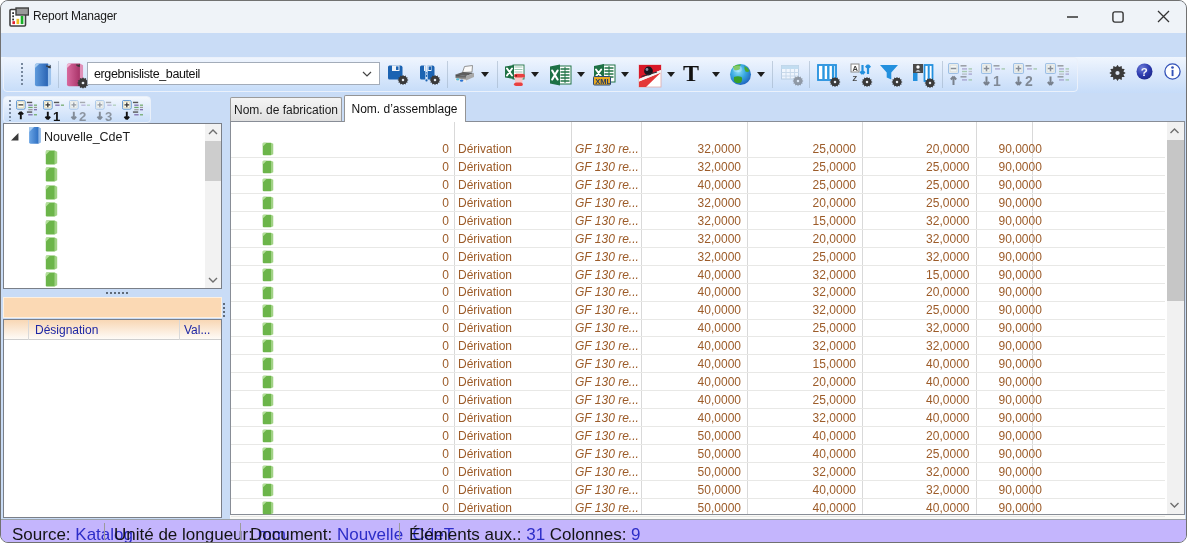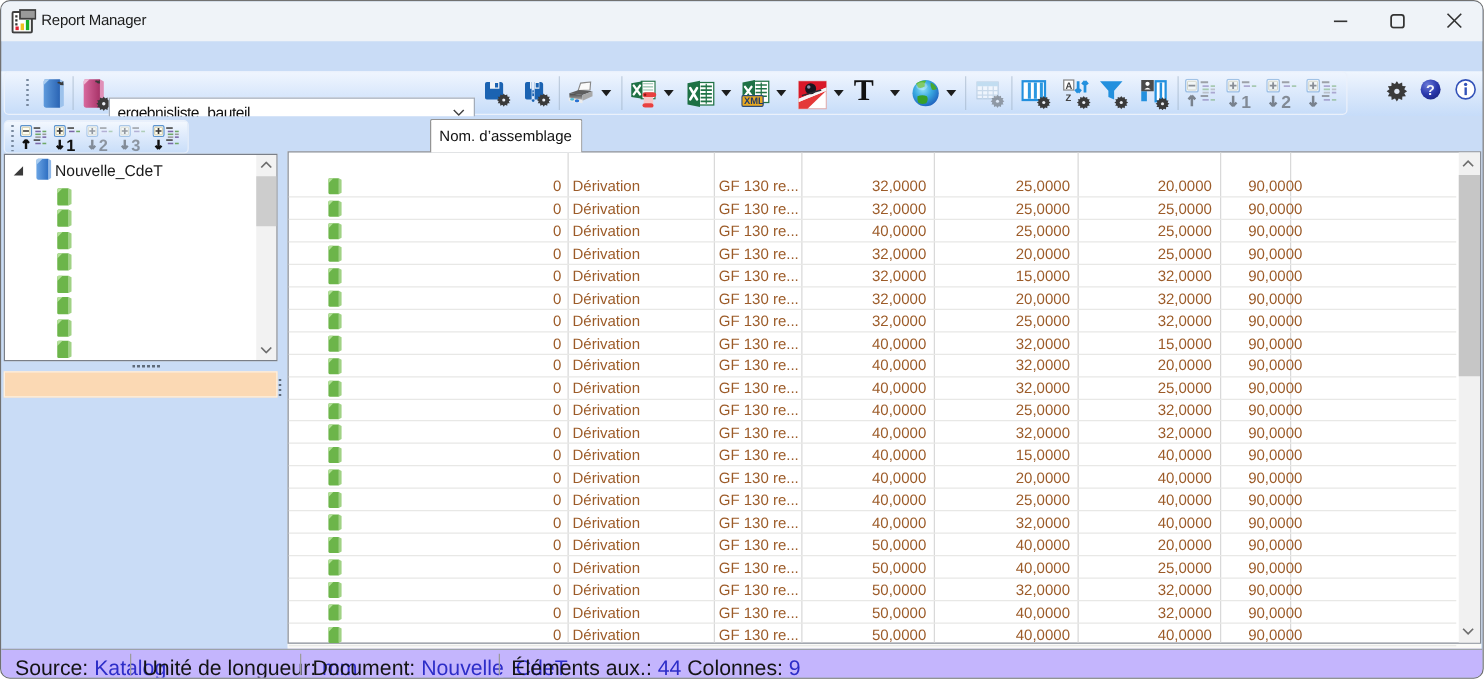--- a/index.html
+++ b/index.html
@@ -18,21 +18,21 @@
   #toolbar { position:absolute; left:0; top:56px; width:100%; height:36px;
              background:linear-gradient(#F0F6FE, #DCE9FB 45%, #C6DCF9); }
   #toolpanel { position:absolute; left:2px; top:0px; width:1075px; height:35px;
                border:1px solid #EBF1FB; border-radius:4px;
                background:linear-gradient(#EFF5FE, #DDEAFC 45%, #C7DDF9); }
   .vsep { position:absolute; top:4px; height:27px; width:1px; background:#9FB0C4; opacity:.55; }
   .grip { position:absolute; width:3px; }
   .dd { position:absolute; width:0; height:0; border-left:4.5px solid transparent; border-right:4.5px solid transparent; border-top:5px solid #1d1d1d; }
   
   #combo { position:absolute; left:86px; top:5px; width:293px; height:23px; background:#fff;
-           border:1px solid #A3ACB9;margin-top:16px; }
+           border:1px solid #A3ACB9; }
   #combo .txt { position:absolute; left:6px; top:4px; font-size:12.5px; letter-spacing:-0.38px; color:#111; }
   
   #client { position:absolute; left:0; top:92px; width:100%; height:426px; background:#C9DCF6; }
   
   #lpanelbar { position:absolute; left:2px; top:3px; width:148px; height:27px; border-radius:4px;
                border:1px solid #E9F0FA; background:linear-gradient(#F3F8FE, #DFEBFC 45%, #C9DEF9); }
   
   #tree { position:absolute; left:2px; top:30px; width:219px; height:166px; background:#fff; border:1px solid #7A7F88; }
   
   #hsplit { position:absolute; left:2px; top:196px; width:219px; height:8px; }
@@ -55,21 +55,21 @@
   #ghead { position:absolute; left:0; top:0; width:934px; height:18.3px;
            background:linear-gradient(#F8D7B5, #FDFAF6); border-bottom:1px solid #CFCFCF; }
   #gbody { position:absolute; left:0; top:18.3px; }
   #gcols { position:absolute; left:0; top:0; width:934px; height:392px; }
   #ghead > span { position:absolute; top:2.5px; font-size:12px; color:#1e27a5; white-space:nowrap; }
   .gcol { position:absolute; top:0; width:1px; height:100%; background:#D9D9D9; }
   .grow { position:relative; width:934px; height:17.93px; border-bottom:1px solid #E8E8E6; }
   .grow span { position:absolute; top:1.8px; font-size:12px; color:#9C5B28; white-space:nowrap; }
   .c1 { left:0; width:218.5px; text-align:right; }
   .c2 { left:227.5px; }
-  .c3 { left:344.5px; }
+  .c3 { left:344.5px;font-style:italic; }
   .c4 { left:411px; width:99.5px; text-align:right; }
   .c5 { left:517px; width:108.5px; text-align:right; }
   .c6 { left:632px; width:107px; text-align:right; }
   .c7 { left:768px; width:35px; text-align:right; }
   .gicon { position:absolute; left:31px; top:2px; }
   
   .sb-track { position:absolute; background:#F1F1F1; }
   .sb-thumb { position:absolute; background:#CDCDCD; }
   .chev { stroke:#6E6E6E; stroke-width:1.4; fill:none; }
   
@@ -515,21 +515,30 @@
         <path d="M9.8 0.6 L12.2 1.8 L12.2 13.2 L9.8 14.4 Z" fill="#A0D284"></path>
         <path d="M1.9 0.6 Q0.8 0.6 0.8 1.8 L0.8 13.2 Q0.8 14.4 1.9 14.4 L9.8 14.4 L9.8 0.6 Z" fill="#6CB54A"></path>
         <path d="M0.8 1.8 Q0.8 0.6 1.9 0.6 L5 0.6 L0.8 4.8 Z" fill="#B4E09A"></path>
       </svg>
     </div>
     <div id="hsplit">
       <div class="abs" style="left:103px;top:3px;width:22px;height:2px;background:repeating-linear-gradient(90deg,#5F6B7A 0 2px,transparent 2px 4px)"></div>
     </div>
     <div id="peachbar"></div>
     <div class="abs" style="left:222px;top:210px;width:2px;height:14px;background:repeating-linear-gradient(#5F6B7A 0 2px,transparent 2px 4px)"></div>
+    <div id="lgrid">
+      <div class="hdr">
+        <span class="abs" style="left:31px;top:3px;font-size:12px;color:#1e27a5">Désignation</span>
+        <span class="abs" style="left:180px;top:3px;font-size:12px;color:#1e27a5">Val...</span>
+        <div class="abs" style="left:24px;top:0;width:1px;height:20px;background:#D9D9D9"></div>
+        <div class="abs" style="left:175px;top:0;width:1px;height:20px;background:#D9D9D9"></div>
+      </div>
+    </div>
     <div class="abs" style="left:228.5px;top:422px;width:955px;height:4.5px;background:#FAFAF8"></div>
+    <div id="tab1">Nom. de fabrication</div>
     <div id="tab2">Nom. d’assemblage</div>
     <div id="grid">
       <div id="gcols">
           <div class="gcol" style="left:223.5px"></div>
           <div class="gcol" style="left:340.5px"></div>
           <div class="gcol" style="left:410.5px"></div>
           <div class="gcol" style="left:516.5px"></div>
           <div class="gcol" style="left:631.5px"></div>
           <div class="gcol" style="left:745px"></div>
           <div class="gcol" style="left:801.5px"></div>
@@ -841,15 +850,15 @@
     </div>
   </div>
 
   <div id="status">
     <span style="left:11px">Source: <span class="b">Katalog</span></span>
     <span class="sep" style="left:103px"></span>
     <span style="left:113px">Unité de longueur: <span class="b">mm</span></span>
     <span class="sep" style="left:239px"></span>
     <span style="left:249px">Document: <span class="b">Nouvelle_CdeT</span></span>
     <span class="sep" style="left:398px"></span>
-    <span style="left:408px">Éléments aux.: <span class="b">44</span> Colonnes: <span class="b">9</span></span>
+    <span style="left:408px">Éléments aux.: <span class="b">31</span> Colonnes: <span class="b">9</span></span>
   </div>
 </div>
 
 </body></html>

